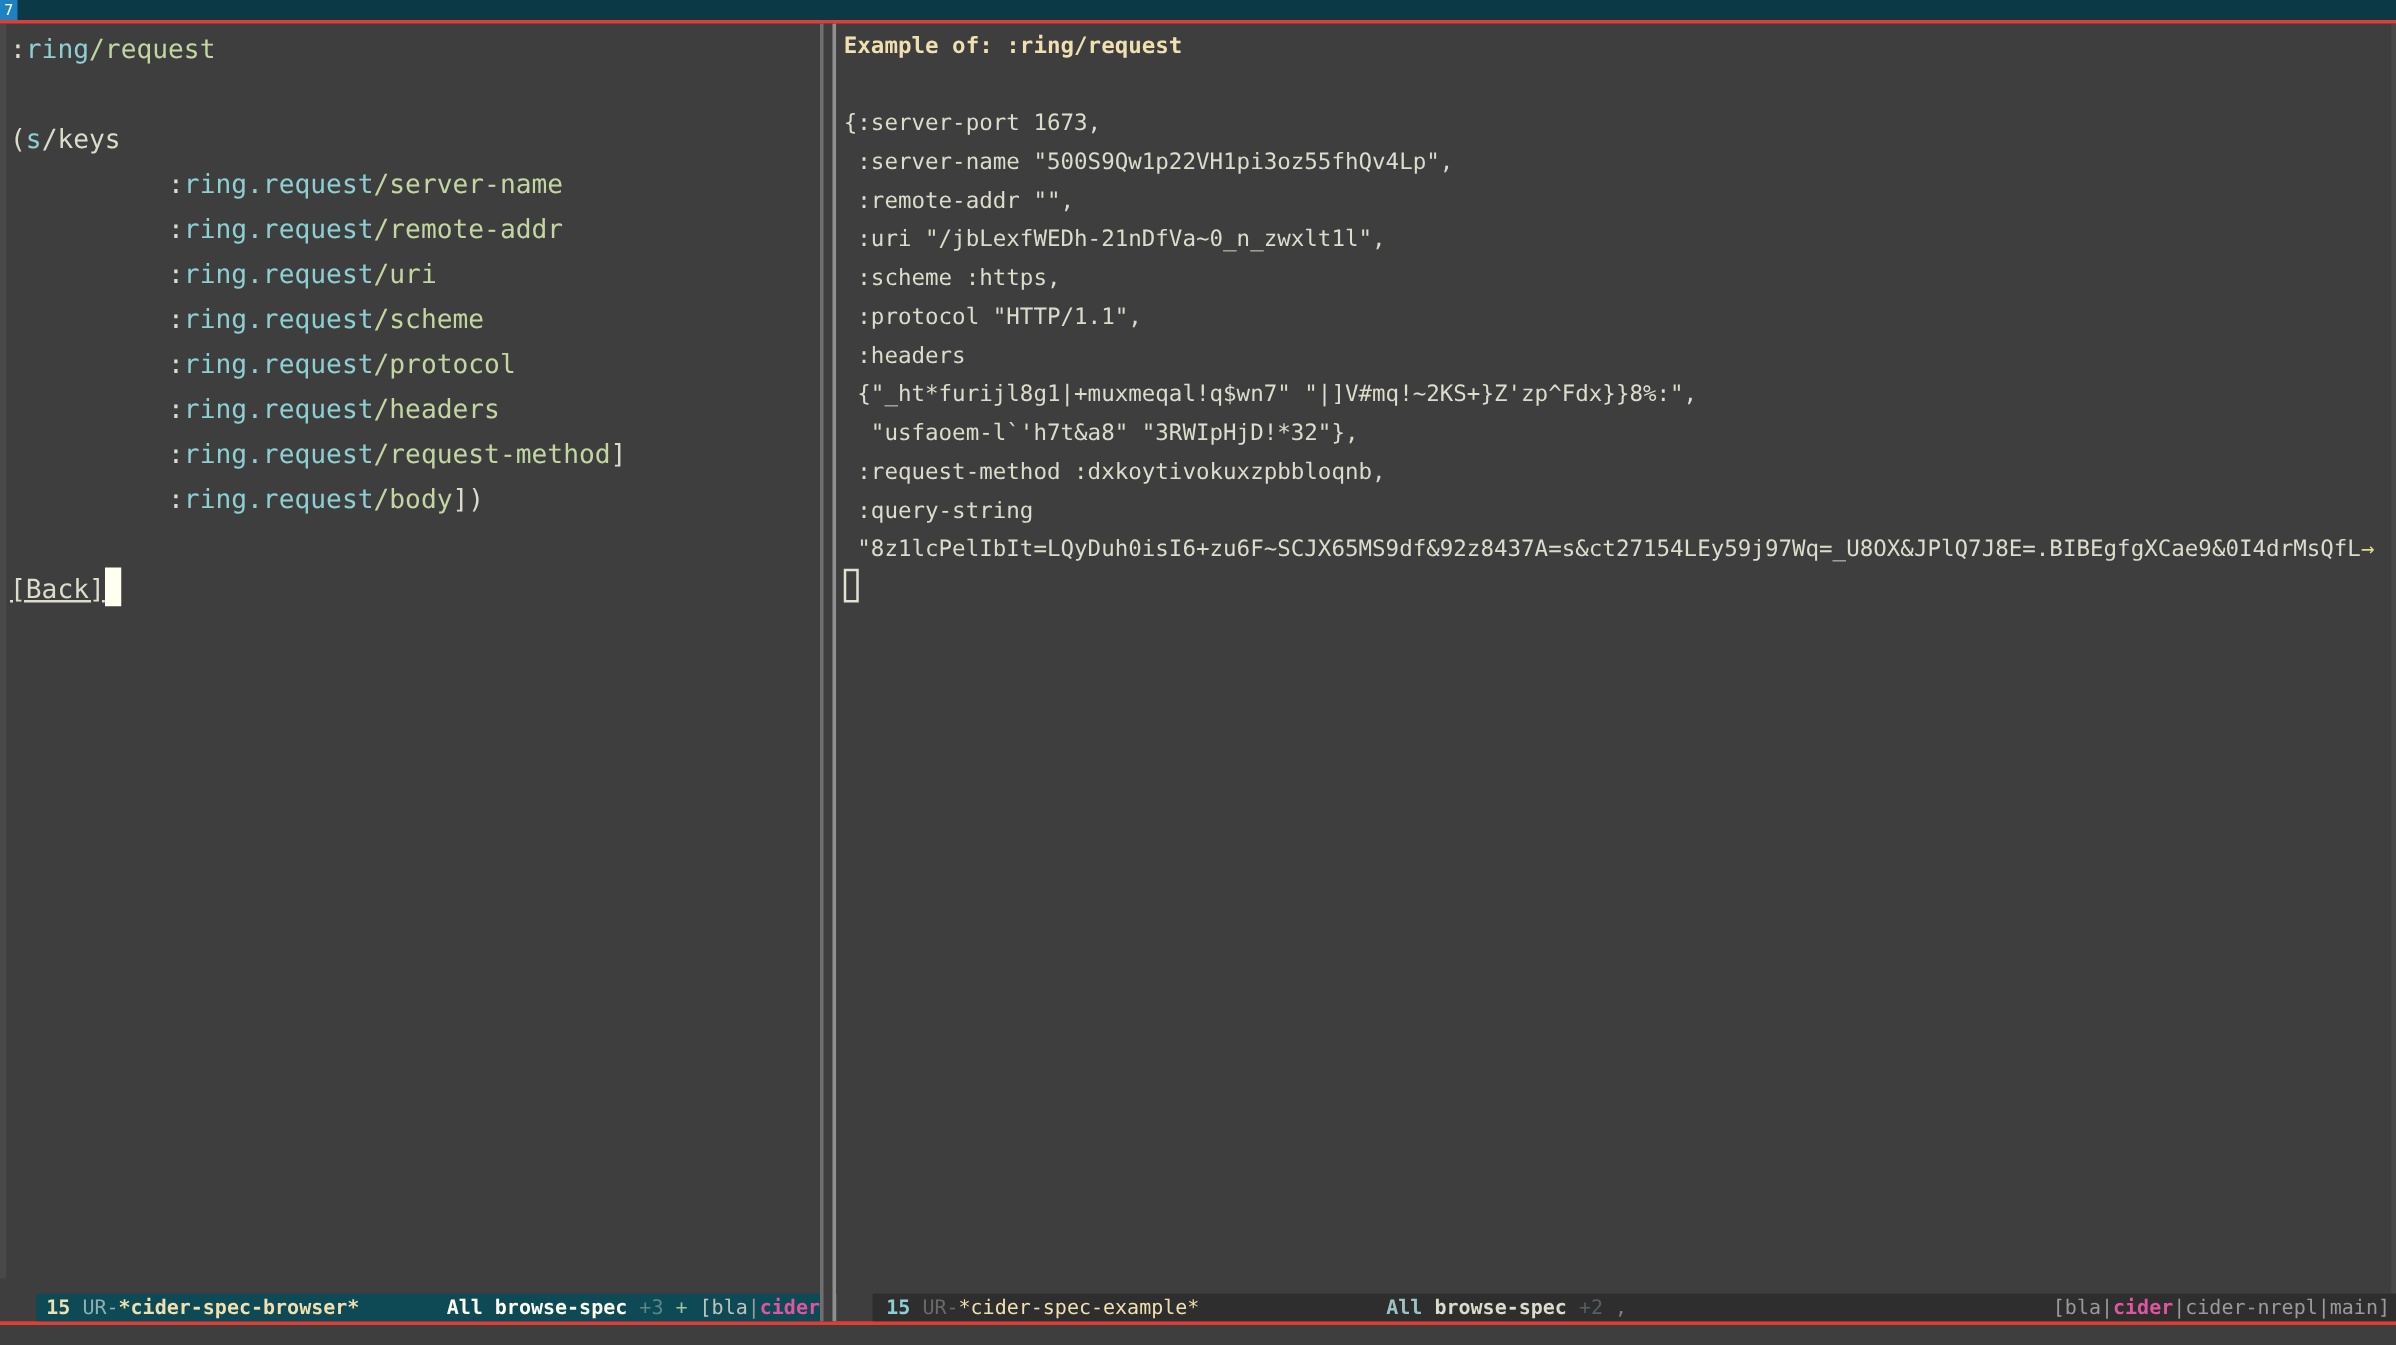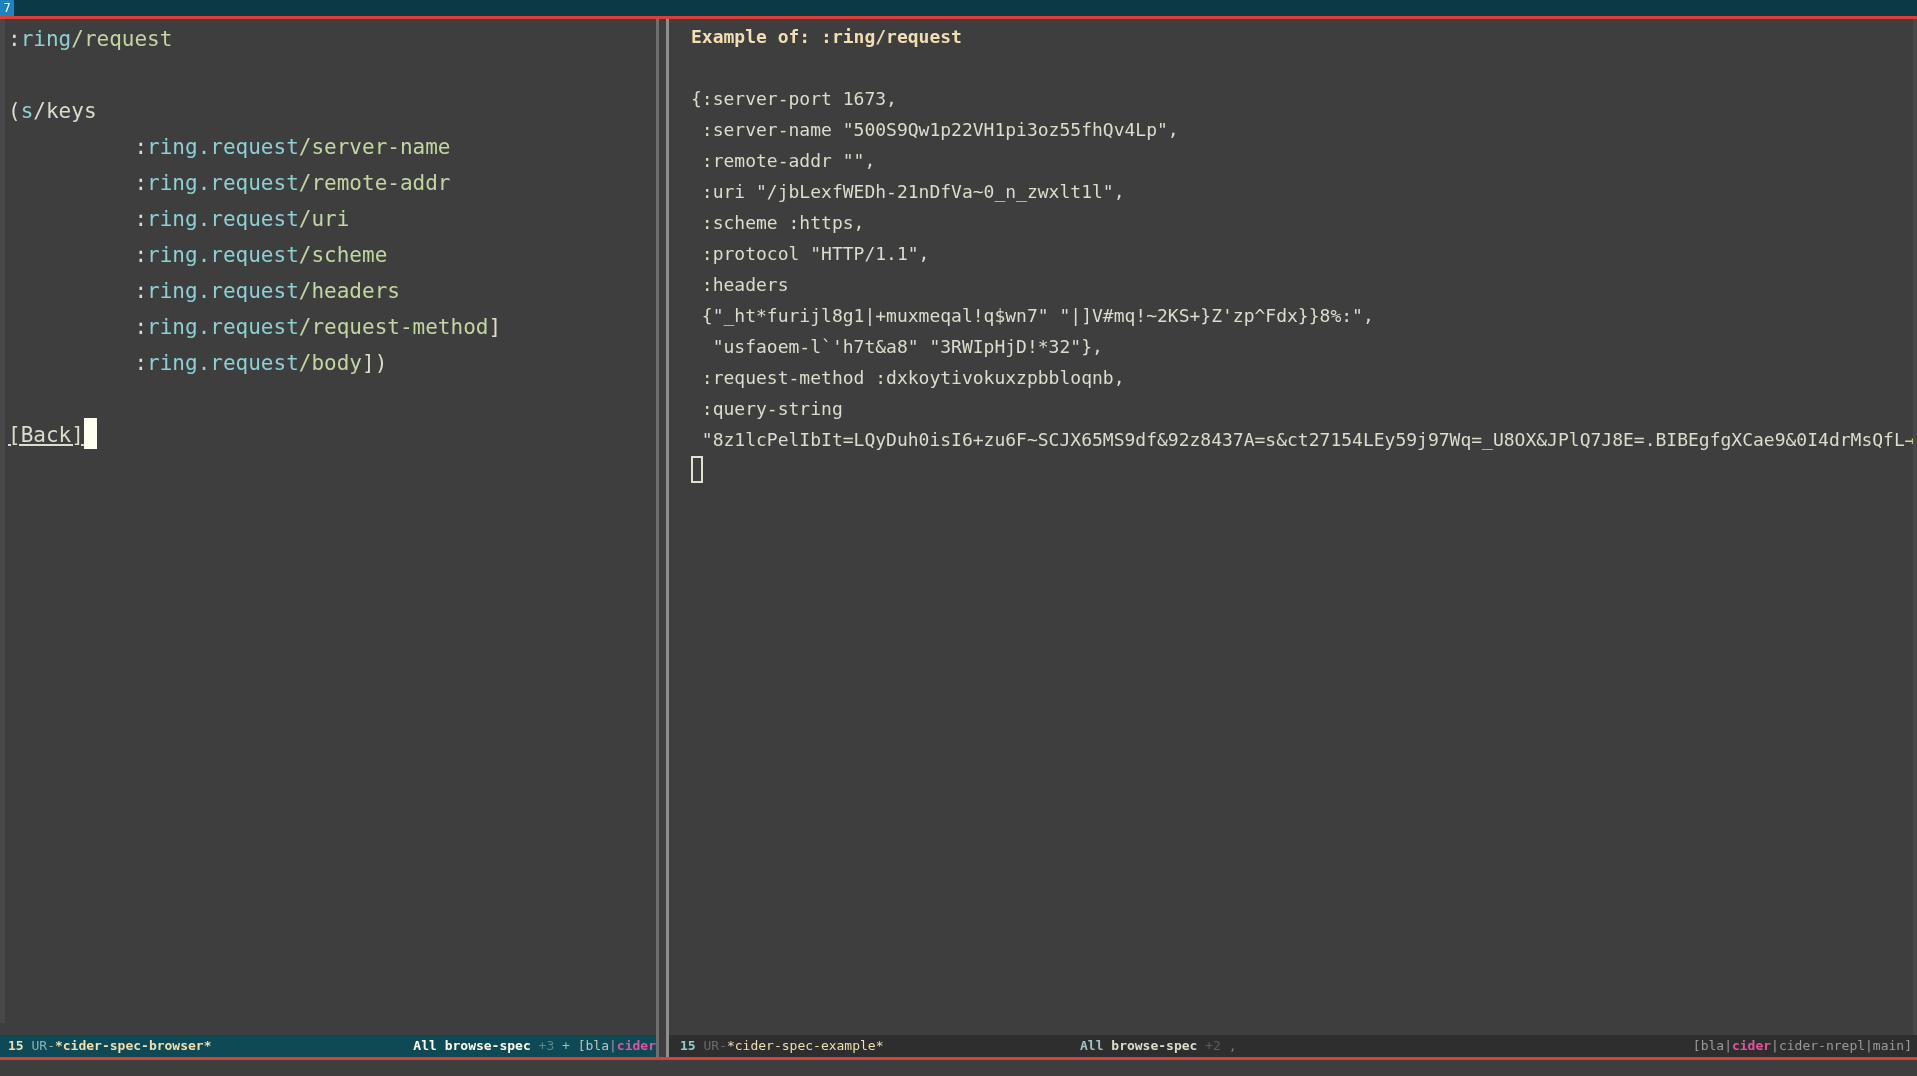--- a/index.html
+++ b/index.html
@@ -19,39 +19,39 @@
   .win{display:flex;flex-direction:column;position:relative;}
   .win-left{width:656px;gap:12px;}
   .win-right{flex:1;min-width:0;}
   .buffer{height:1016px;overflow:hidden;position:relative;background:#3E3E3E;}
   .fringe-l{position:absolute;left:0;top:0;width:5px;height:100%;background:#484848;}
   .fringe-r{position:absolute;right:0;top:0;width:4px;height:100%;background:#484848;}
   .lines-left{padding:2px 0 0 8px;font-size:21px;line-height:36px;color:#DCDCCC;}
   .lines-right{padding:2px 0 0 6px;font-size:18px;line-height:31px;color:#DCDCCC;}
   .bufline{white-space:pre;height:inherit;}
   .lines-left .bufline{height:36px;}
-  .lines-right .bufline{height:31px;margin-left:16px;}
+  .lines-right .bufline{height:31px;}
   
   .seg-d{color:#DCDCCC;}
   .seg-ns{color:#8CD0D3;}
   .seg-nm{color:#C2D6A0;}
   .seg-t{color:#F0DFAF;font-weight:bold;}
   .seg-btn{color:#DCDCCC;text-decoration:underline;cursor:pointer;}
   .seg-arr{color:#E3D98F;}
   .seg-cur{display:inline-block;width:13px;height:31px;background:#FFFFEF;vertical-align:-7px;}
   .seg-hcur{display:inline-block;width:12px;height:27px;border:2px solid #E2E2D2;box-sizing:border-box;vertical-align:-6px;}
   
   .divider{width:13px;display:flex;background:#3E3E3E;}
   .div-l1{width:3px;background:#6F6F6F;}
   .div-gap{width:7px;background:#3E3E3E;}
   .div-l2{width:3px;background:#8F8F8F;}
   
   .modeline{
-    height:22px;font-size:13px;line-height:22px;display:flex;align-items:center;
-    position:relative;overflow:hidden;white-space:pre;
+    height:22px;font-size:16px;line-height:22px;display:flex;align-items:center;
+    position:relative;overflow:hidden;white-space:pre;margin-left:29px;
   }
   .ml-active{background:#0E4956;padding-left:8px;}
   .ml-inactive{background:#2E2E2E;padding-left:11px;}
   .ml-group{white-space:pre;}
   .ml-right{margin-left:auto;}
   .ml-mid-abs{position:absolute;left:411px;top:0;line-height:22px;}
   .ml-far-right{position:absolute;right:5px;top:0;line-height:22px;}
   .ml-active .seg-num{color:#F0DFAF;font-weight:bold;}
   .ml-active .seg-stat{color:#8FAFB2;}
   .ml-active .seg-name{color:#F0DFAF;font-weight:bold;}
@@ -96,20 +96,21 @@
         <div class="fringe-l"></div>
         <div class="lines-left">
           <div>
               <div class="bufline"><span class="seg-d">:</span><span class="seg-ns">ring</span><span class="seg-nm">/request</span></div>
               <div class="bufline">&nbsp;</div>
               <div class="bufline"><span class="seg-d">(</span><span class="seg-ns">s</span><span class="seg-d">/keys</span></div>
               <div class="bufline"><span class="seg-d">          :</span><span class="seg-ns">ring.request</span><span class="seg-nm">/server-name</span></div>
               <div class="bufline"><span class="seg-d">          :</span><span class="seg-ns">ring.request</span><span class="seg-nm">/remote-addr</span></div>
               <div class="bufline"><span class="seg-d">          :</span><span class="seg-ns">ring.request</span><span class="seg-nm">/uri</span></div>
               <div class="bufline"><span class="seg-d">          :</span><span class="seg-ns">ring.request</span><span class="seg-nm">/scheme</span></div>
+              <div class="bufline"><span class="seg-d">          :</span><span class="seg-ns">ring.request</span><span class="seg-nm">/protocol</span></div>
               <div class="bufline"><span class="seg-d">          :</span><span class="seg-ns">ring.request</span><span class="seg-nm">/headers</span></div>
               <div class="bufline"><span class="seg-d">          :</span><span class="seg-ns">ring.request</span><span class="seg-nm">/request-method</span><span class="seg-d">]</span></div>
               <div class="bufline"><span class="seg-d">          :</span><span class="seg-ns">ring.request</span><span class="seg-nm">/body</span><span class="seg-d">])</span></div>
               <div class="bufline">&nbsp;</div>
             </div>
           <div class="bufline"><span class="seg-btn">[Back]</span><span class="seg-cur"></span></div>
         </div>
       </div>
       <div class="modeline ml-active">
         <span class="ml-group"><span class="seg-num">15</span><span class="seg-sp"> </span><span class="seg-stat">UR-</span><span class="seg-name">*cider-spec-browser*</span></span>

